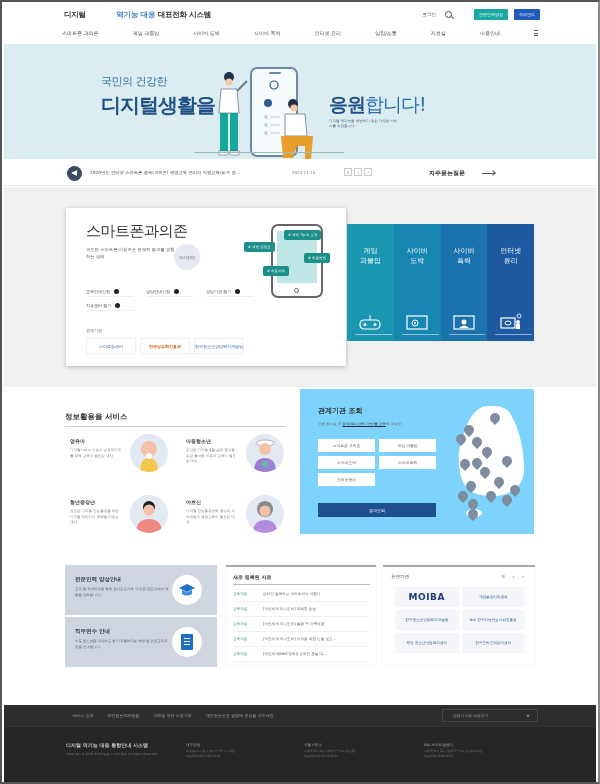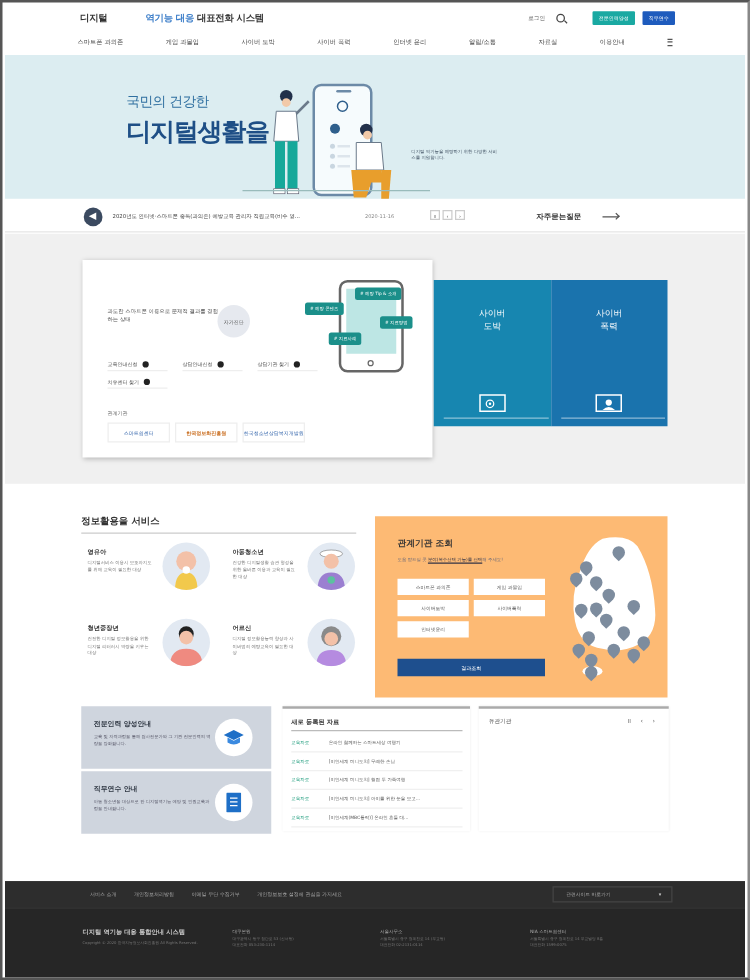--- a/index.html
+++ b/index.html
@@ -73,21 +73,21 @@
 
   
   .life-title { position: absolute; left: 65px; top: 412px; font-size: 7.5px; font-weight: bold; color: #333; }
   .life-rule { position: absolute; left: 65px; top: 426px; width: 220px; height: 1px; background: #ccc; }
   .life-item { position: absolute; width: 110px; height: 60px; }
   .life-item .t { position: absolute; left: 0; top: 0; font-size: 5px; font-weight: bold; color: #333; }
   .life-item .d { position: absolute; left: 0; top: 10px; width: 52px; font-size: 3.5px; line-height: 5.5px; color: #777; }
   .life-item .av { position: absolute; left: 60px; top: -4px; width: 38px; height: 38px; border-radius: 50%; background: #e2e9f2; overflow: hidden; }
 
   
-  .agency { position: absolute; left: 300px; top: 413px; width: 234px; height: 145px; background: #fdba74; }
+  .agency { position: absolute; left: 300px; top: 389px; width: 234px; height: 145px; background: #7dd3fc; }
   .ag-title { position: absolute; left: 18px; top: 17px; font-size: 7px; font-weight: bold; color: #333; }
   .ag-desc { position: absolute; left: 18px; top: 33px; font-size: 3.5px; color: #667; }
   .ag-desc u { color: #334; }
   .ag-btns { position: absolute; left: 18px; top: 50px; width: 118px; display: flex; flex-wrap: wrap; gap: 4px; }
   .ag-btn { width: 57px; height: 13px; background: #fff; font-size: 3.8px; color: #555; display: flex; align-items: center; justify-content: center; }
   .ag-search { position: absolute; left: 18px; top: 114px; width: 118px; height: 14px; background: #1e4f8e; color: #fff; font-size: 4px; display: flex; align-items: center; justify-content: center; }
   .ag-map { position: absolute; left: 152px; top: 14px; width: 78px; height: 118px; }
   .pin { position: absolute; width: 10px; height: 10px; background: #7d8c9e; border-radius: 50% 50% 50% 0; transform: rotate(-45deg); }
 
   
@@ -151,20 +151,21 @@
         <i></i>
         <i></i>
         <i></i>
       </span>
   </nav>
 </div>
 
 <div class="hero">
   <div class="hero-sub">국민의 건강한</div>
   <div class="hero-title">디지털생활을</div>
+  <div class="hero-title2"><b>응원</b><span>합니다!</span></div>
   <div class="hero-desc">디지털 역기능을 예방하기 위한 다양한 서비스를 지원합니다.</div>
   <div class="phone">
     <div class="notch"></div>
     <svg width="44" height="84" viewBox="0 0 44 84" style="position:absolute;left:0;top:0">
       <circle cx="16" cy="34" r="4" fill="#2f5f8c"></circle>
       <circle cx="14" cy="48" r="2" fill="#c9d6e0"></circle>
         <rect x="18" y="47" width="10" height="2" fill="#dde5ec"></rect>
       <circle cx="14" cy="56" r="2" fill="#c9d6e0"></circle>
         <rect x="18" y="55" width="10" height="2" fill="#dde5ec"></rect>
       <circle cx="14" cy="64" r="2" fill="#c9d6e0"></circle>
@@ -202,20 +203,21 @@
     <span>‹</span>
     <span>›</span>
   </div>
   <span class="faq">자주묻는질문</span>
   <span class="faq-arrow"></span>
 </div>
 
 <div class="band"></div>
 
 <div class="card-smart">
+  <div class="cs-title">스마트폰과의존</div>
   <div class="cs-desc">과도한 스마트폰 이용으로 문제적 결과를 경험하는 상태</div>
   <div class="cs-badge">자가진단</div>
   <div class="cs-links">
     <div class="cs-link">
         <span>교육안내신청</span>
         <i></i>
       </div>
     <div class="cs-link">
         <span>상담안내신청</span>
         <i></i>
@@ -239,37 +241,60 @@
       <div class="screen"></div>
       <div class="home"></div>
     </div>
   <span class="bubble" style="left:178px;top:34px"># 예방 콘텐츠</span>
   <span class="bubble" style="left:218px;top:22px"># 예방 Tip &amp; 소개</span>
   <span class="bubble" style="left:238px;top:45px"># 치료방법</span>
   <span class="bubble" style="left:197px;top:58px"># 치료사례</span>
 </div>
 
 <div class="cat-tiles">
+  <div class="cat-tile" style="background:#1a96b1">
+    <div>게임</div>
+    <div>과몰입</div>
+    <svg class="ico" viewBox="0 0 24 18">
+        <rect x="2" y="7" width="20" height="9" rx="4" fill="none" stroke="#fff" stroke-width="1.2"></rect>
+        <circle cx="7" cy="11.5" r="1.5" fill="#fff"></circle>
+        <circle cx="17" cy="11.5" r="1.5" fill="#fff"></circle>
+        <line x1="12" y1="7" x2="12" y2="2" stroke="#fff"></line>
+      </svg>
+    <div class="line"></div>
+  </div>
   <div class="cat-tile" style="background:#1786b0">
     <div>사이버</div>
     <div>도박</div>
     <svg class="ico" viewBox="0 0 24 18">
         <rect x="2" y="3" width="20" height="13" fill="none" stroke="#fff" stroke-width="1.2"></rect>
         <circle cx="10" cy="10" r="3" fill="none" stroke="#fff"></circle>
         <circle cx="10" cy="10" r="1" fill="#fff"></circle>
       </svg>
     <div class="line"></div>
   </div>
   <div class="cat-tile" style="background:#1a73ad">
     <div>사이버</div>
     <div>폭력</div>
     <svg class="ico" viewBox="0 0 24 18">
         <rect x="2" y="3" width="20" height="13" fill="none" stroke="#fff" stroke-width="1.2"></rect>
         <circle cx="12" cy="9" r="2.5" fill="#fff"></circle>
         <path d="M7 15 Q12 10 17 15" fill="#fff"></path>
+      </svg>
+    <div class="line"></div>
+  </div>
+  <div class="cat-tile" style="background:#1d5aa0">
+    <div>인터넷</div>
+    <div>윤리</div>
+    <svg class="ico" viewBox="0 0 24 18">
+        <rect x="2" y="5" width="14" height="10" fill="none" stroke="#fff" stroke-width="1.2"></rect>
+        <ellipse cx="9" cy="10" rx="3" ry="2" fill="none" stroke="#fff"></ellipse>
+        <circle cx="19" cy="9" r="2" fill="#fff"></circle>
+        <rect x="17" y="11" width="4" height="5" fill="#fff"></rect>
+        <circle cx="20" cy="3" r="2" fill="none" stroke="#fff" stroke-width="0.8"></circle>
       </svg>
     <div class="line"></div>
   </div>
 </div>
 
 <div class="life-title">정보활용을 서비스</div>
 <div class="life-rule"></div>
 
 <div class="life-item" style="left:70px;top:438px">
   <div class="t">영유아</div>
@@ -399,20 +424,28 @@
     <div class="nd-row">
         <span class="cat">교육자료</span>
         <span class="ttl">[이인세계(MBC동락)] 온라인 흔들 대...</span>
       </div>
   </div>
 </div>
 
 <div class="related">
   <div class="rel-title">유관기관</div>
   <div class="rel-ctrl">॥ ‹ ›</div>
+  <div class="rel-grid">
+    <div class="rel-logo moiba">MOIBA</div>
+    <div class="rel-logo">게임물관리위원회</div>
+    <div class="rel-logo">한국청소년상담복지개발원</div>
+    <div class="rel-logo">NIA 한국지능정보사회진흥원</div>
+    <div class="rel-logo">중앙 청소년상담복지센터</div>
+    <div class="rel-logo">한국도박문제관리센터</div>
+  </div>
 </div>
 
 <div class="footer">
   <div class="foot-nav">
     <div class="foot-links">
       <span>서비스 소개</span>
       <span>개인정보처리방침</span>
       <span>이메일 무단 수집거부</span>
       <span>개인정보보호 설정에 관심을 가지세요</span>
     </div>

